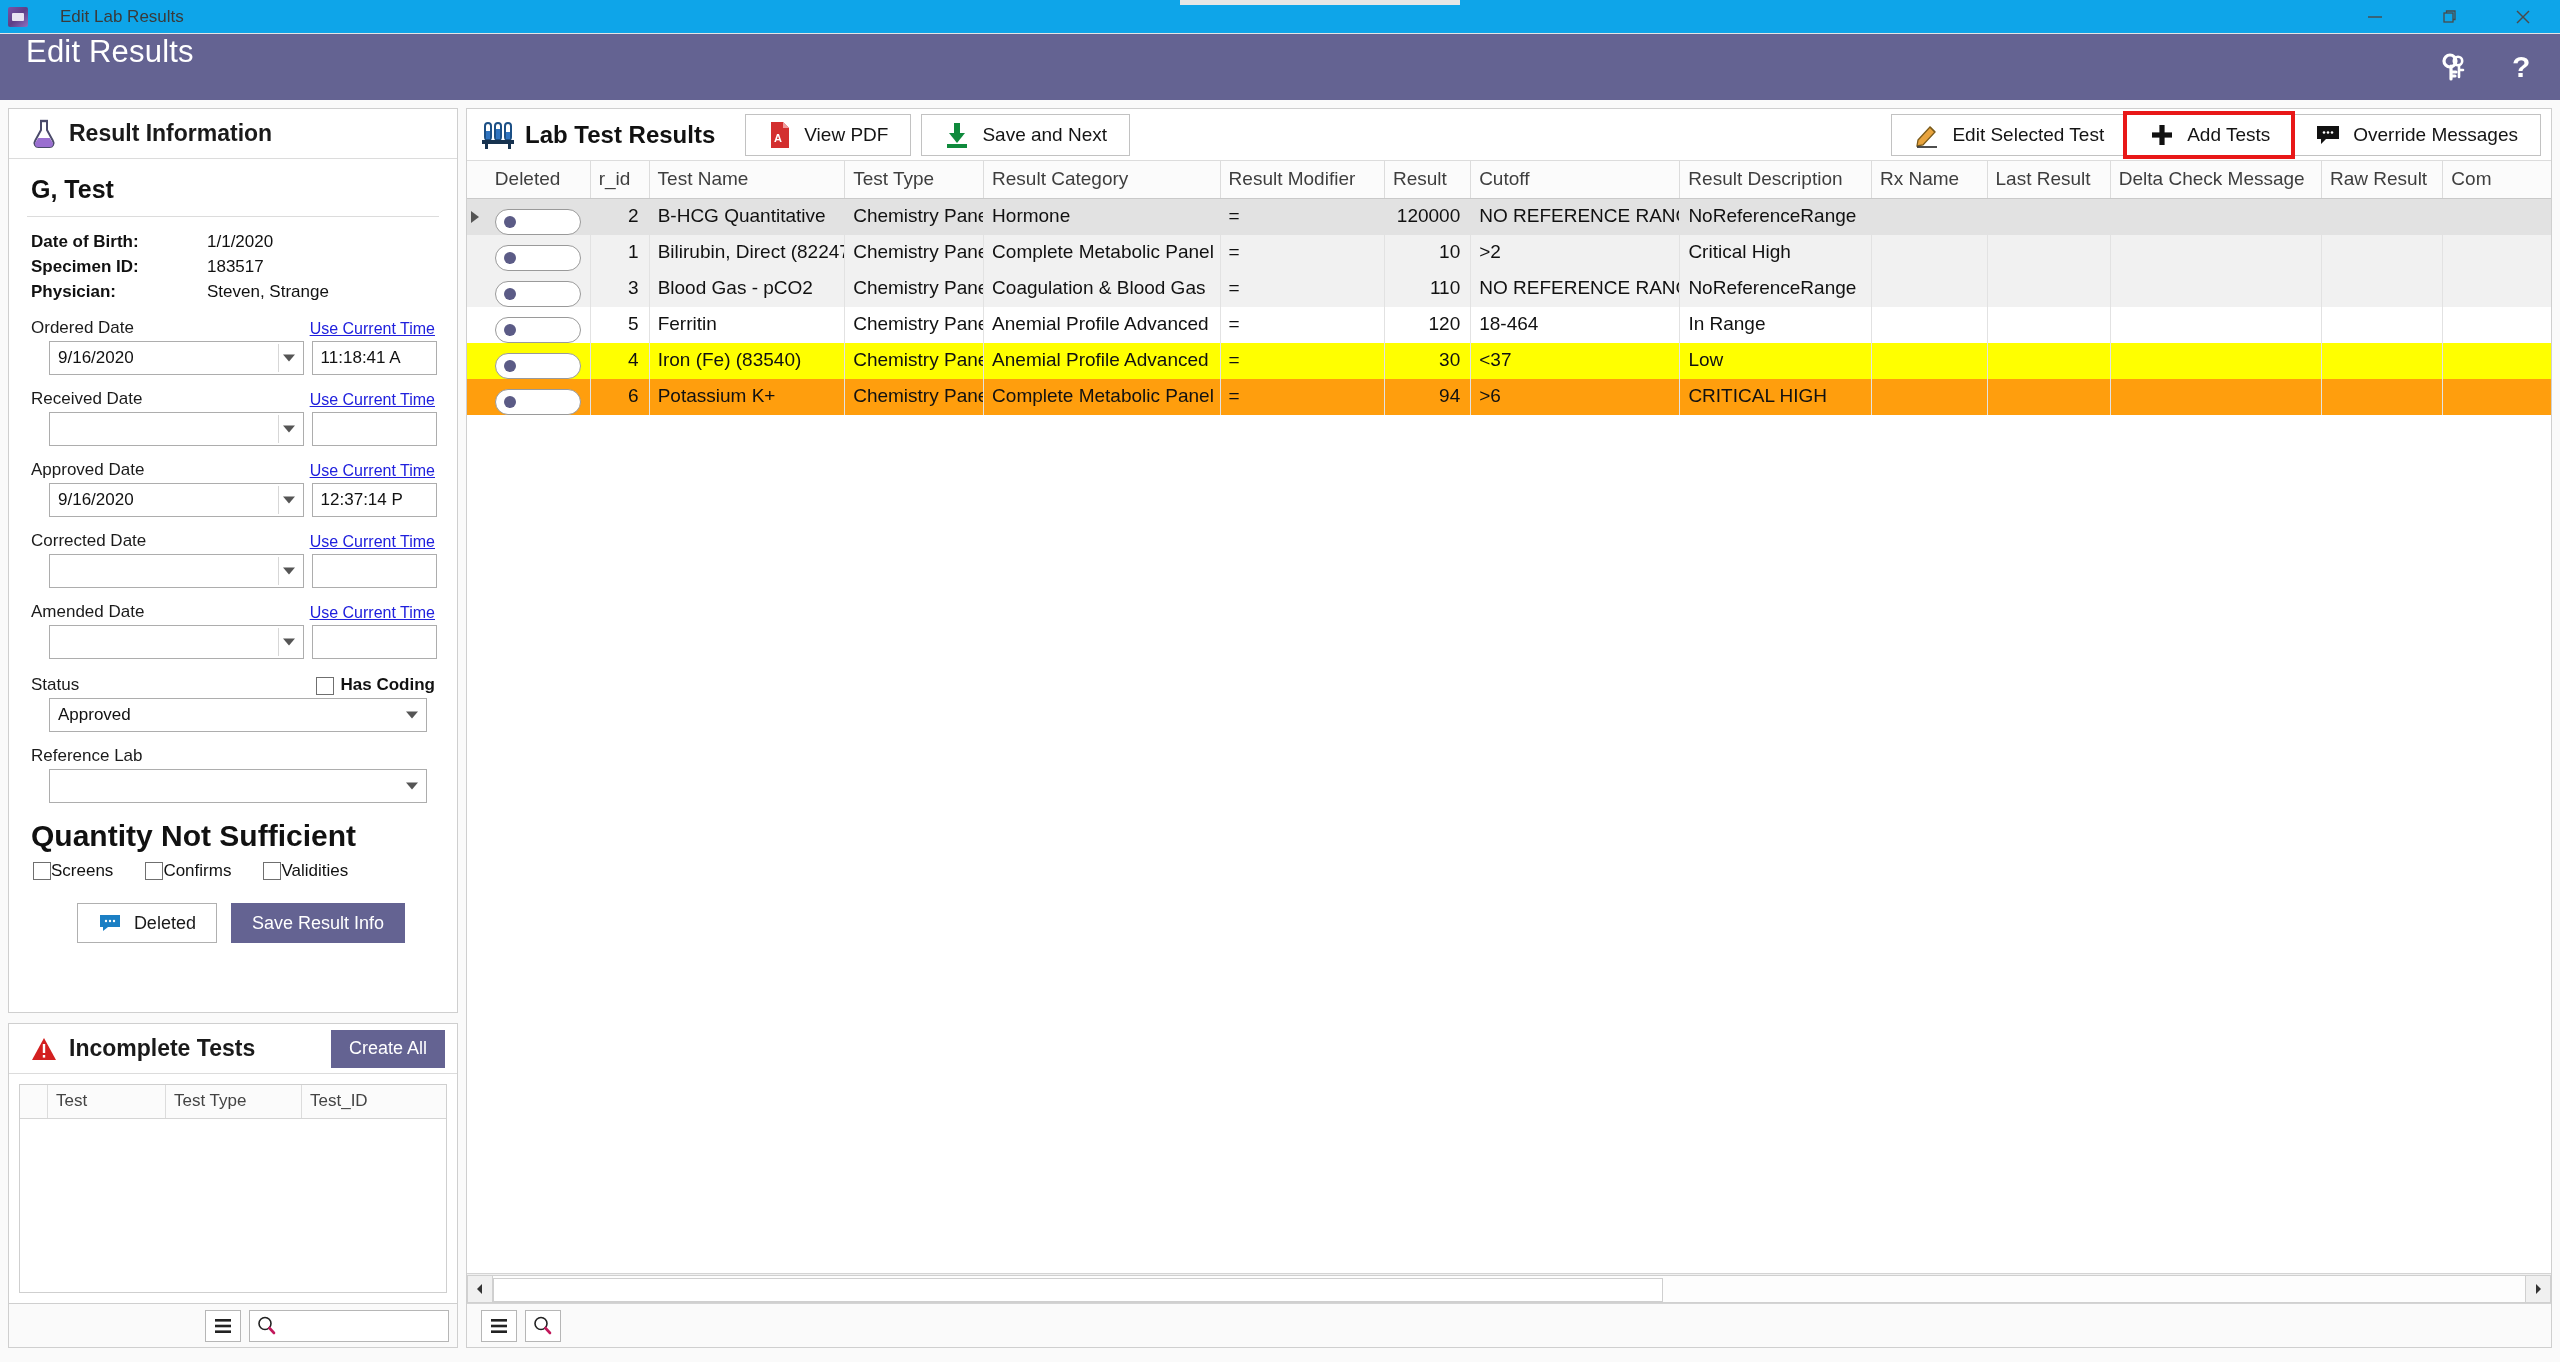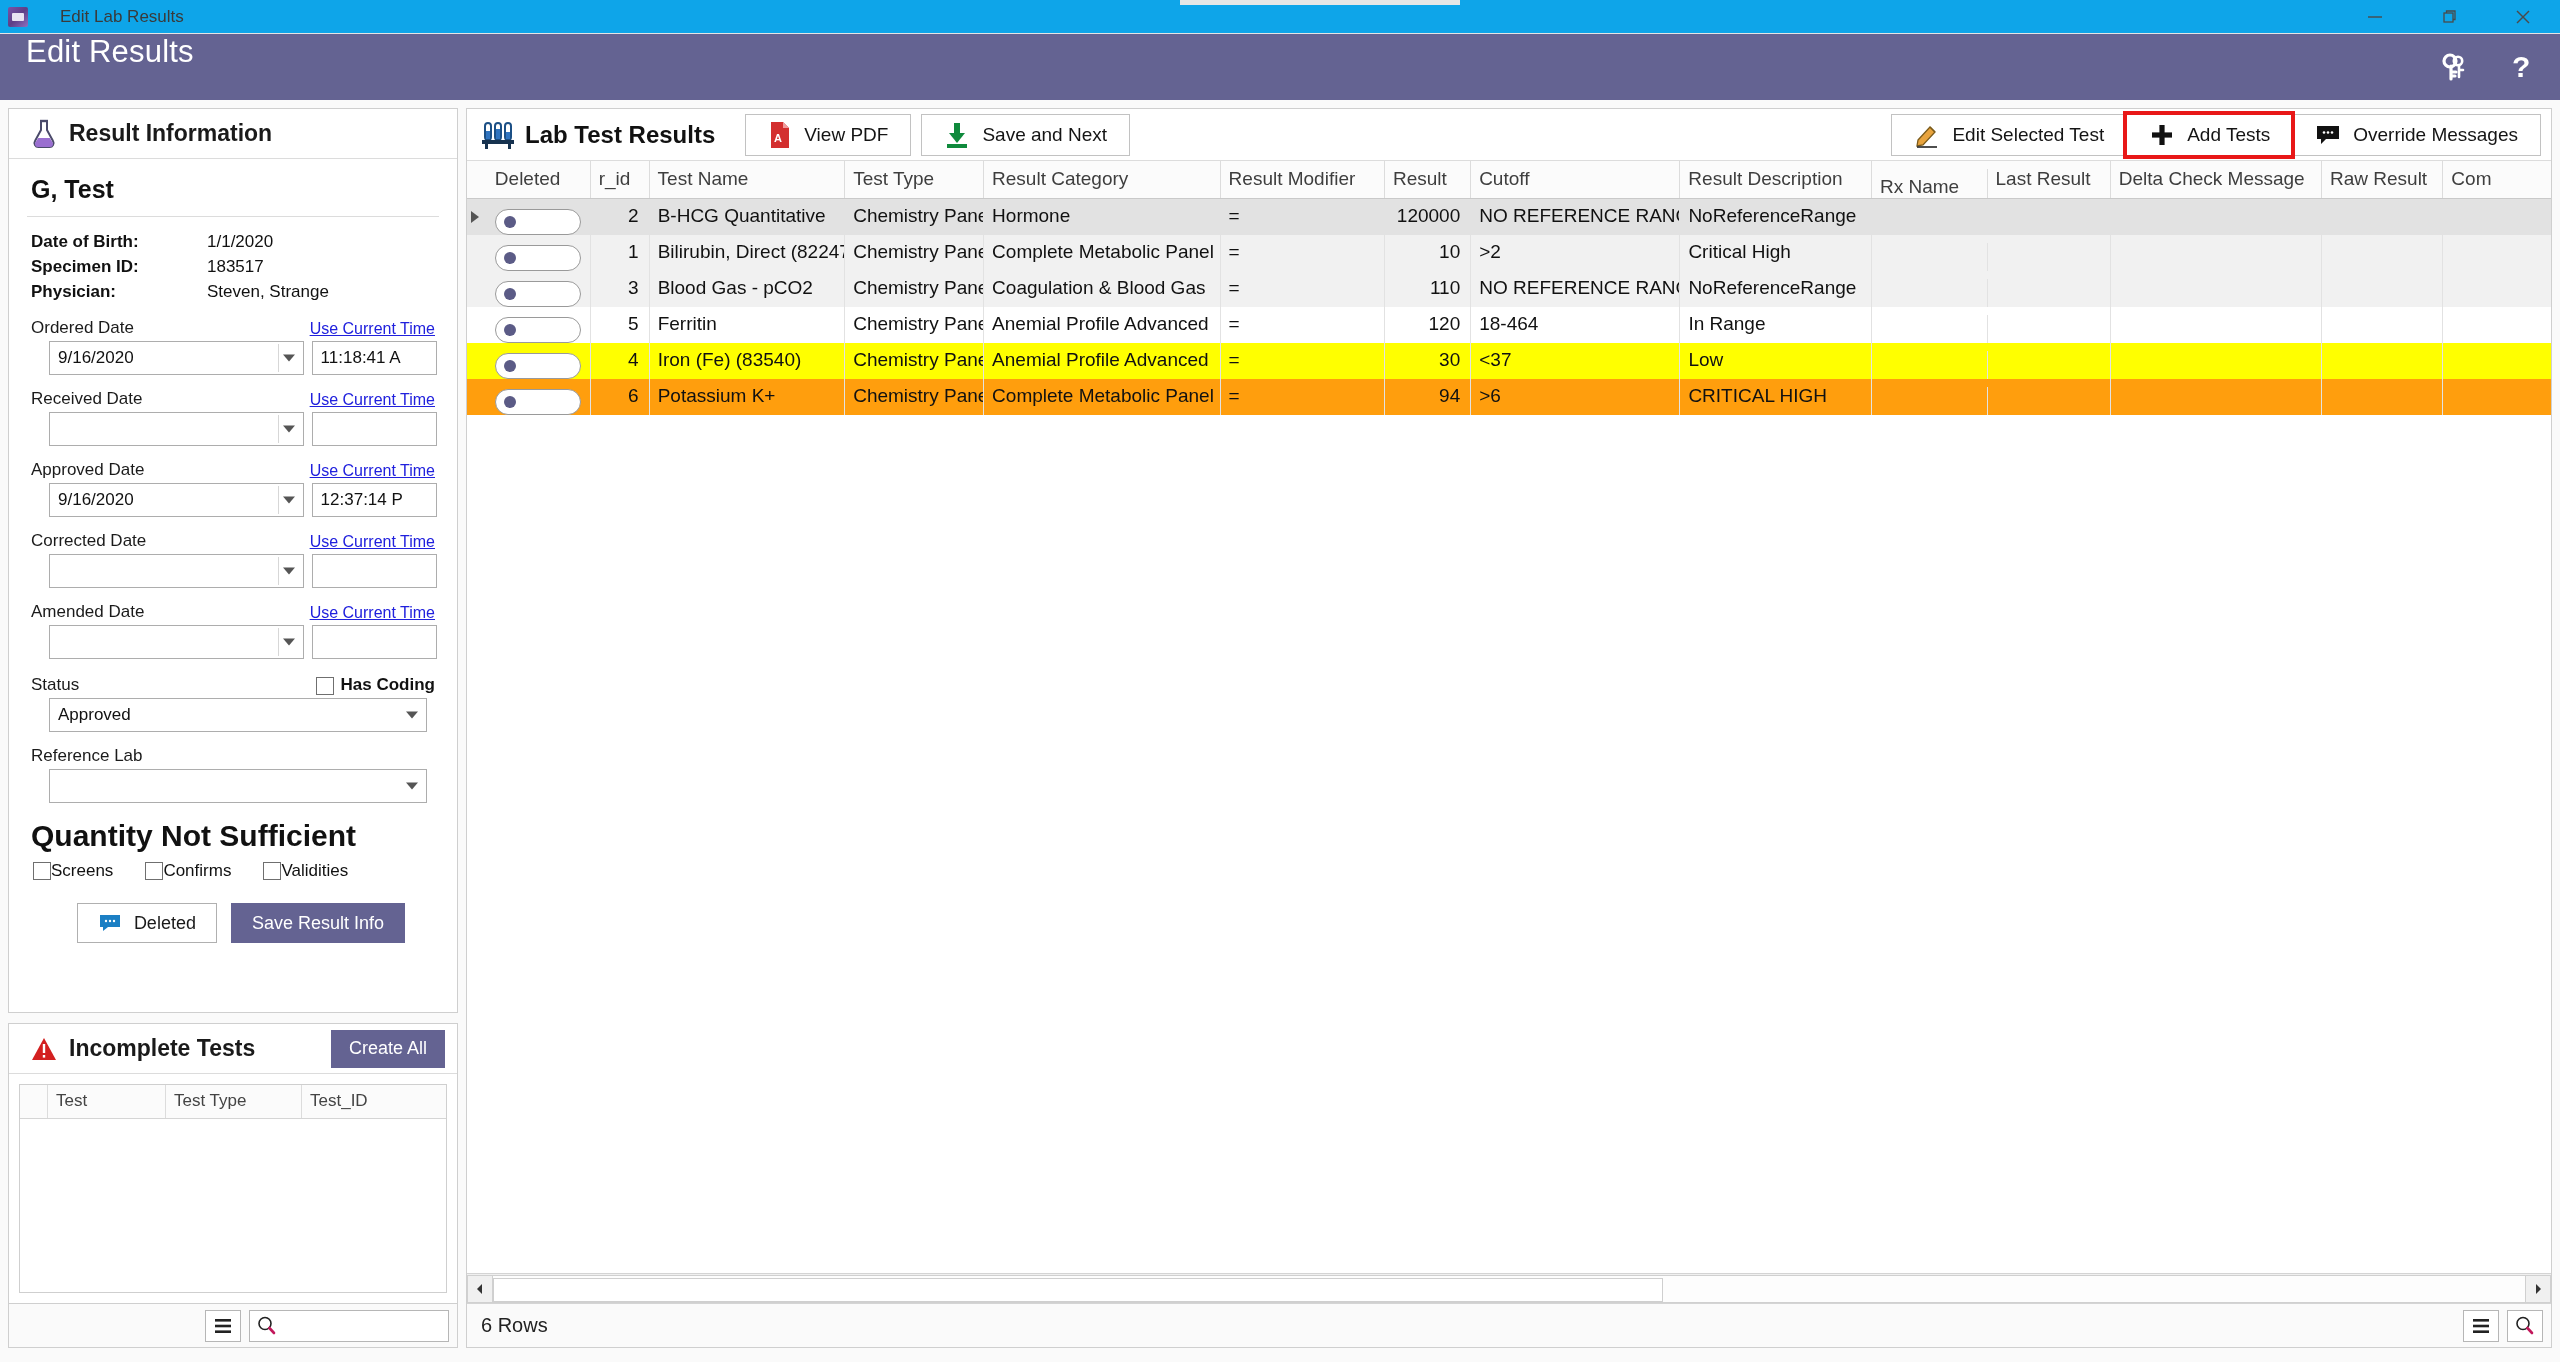--- a/index.html
+++ b/index.html
@@ -204,21 +204,21 @@
   .c-ind { width: 20px; border-right: none; position: relative; }
   .c-del { width: 106px; }
   .c-rid { width: 60px; }
   .c-name { width: 200px; }
   .c-type { width: 142px; }
   .c-cat { width: 242px; }
   .c-mod { width: 168px; }
   .c-res { width: 88px; }
   .c-cut { width: 214px; }
   .c-desc { width: 196px; }
-  .c-rx { width: 118px; margin-top: 8px; }
+  .c-rx { width: 118px; }
   .c-last { width: 126px; }
   .c-delta { width: 216px; }
   .c-raw { width: 124px; }
   .c-com { width: 110px; border-right: none; }
 
   .deleted-pill {
     width: 86px; height: 26px; border: 1px solid #9a9a9a; border-radius: 13px;
     background: #fff; display: flex; align-items: center; padding-left: 8px; margin-top: 4px;
   }
   .pill-dot { width: 12px; height: 12px; border-radius: 50%; background: #5b5b86; }
@@ -720,21 +720,20 @@
         </div>
         <div class="hs-arrow">
           <svg width="12" height="12" viewBox="0 0 12 12">
               <path d="M4 1 L9 6 L4 11 z" fill="#333"></path>
             </svg>
         </div>
       </div>
     </div>
 
     <div class="right-statusbar">
-      <div class="rows-label">6 Rows</div>
       <div class="sb-ico-btn">
         <svg width="22" height="18" viewBox="0 0 22 18">
           <rect x="3" y="2" width="16" height="2.6" fill="#222"></rect>
           <rect x="3" y="7.7" width="16" height="2.6" fill="#222"></rect>
           <rect x="3" y="13.4" width="16" height="2.6" fill="#222"></rect>
         </svg>
       </div>
       <div class="sb-ico-btn" style="margin-left:8px">
         <svg width="22" height="22" viewBox="0 0 22 22">
           <circle cx="9" cy="8.5" r="6" fill="none" stroke="#222" stroke-width="1.6"></circle>

